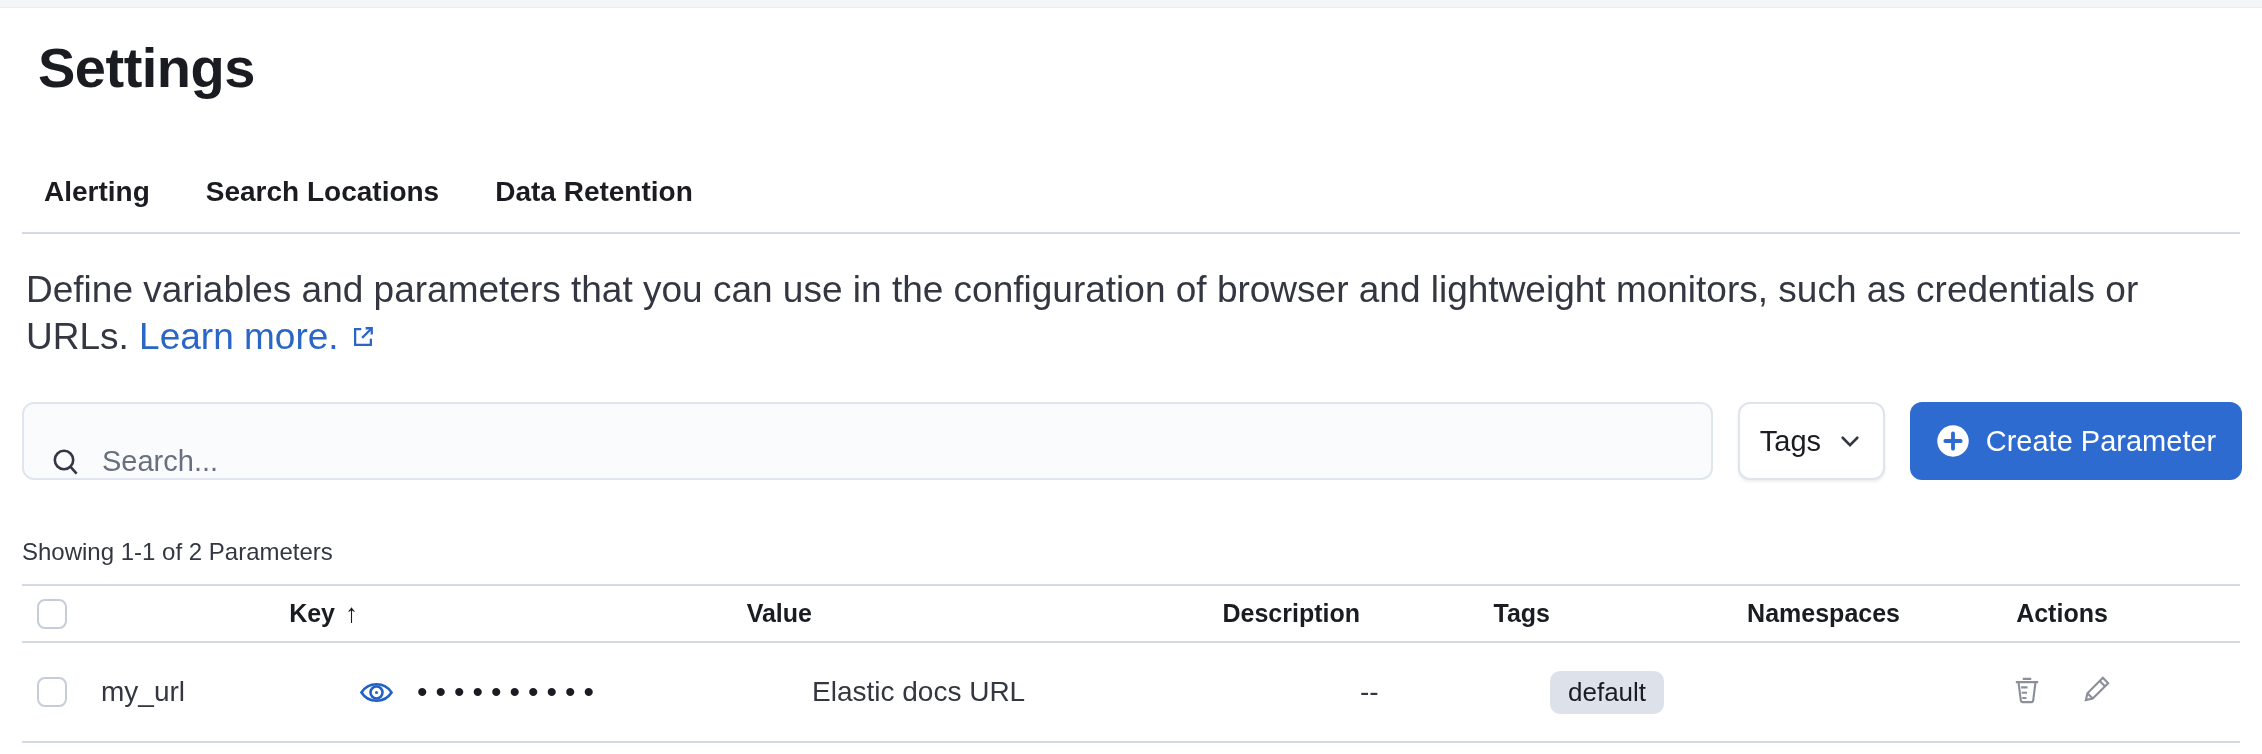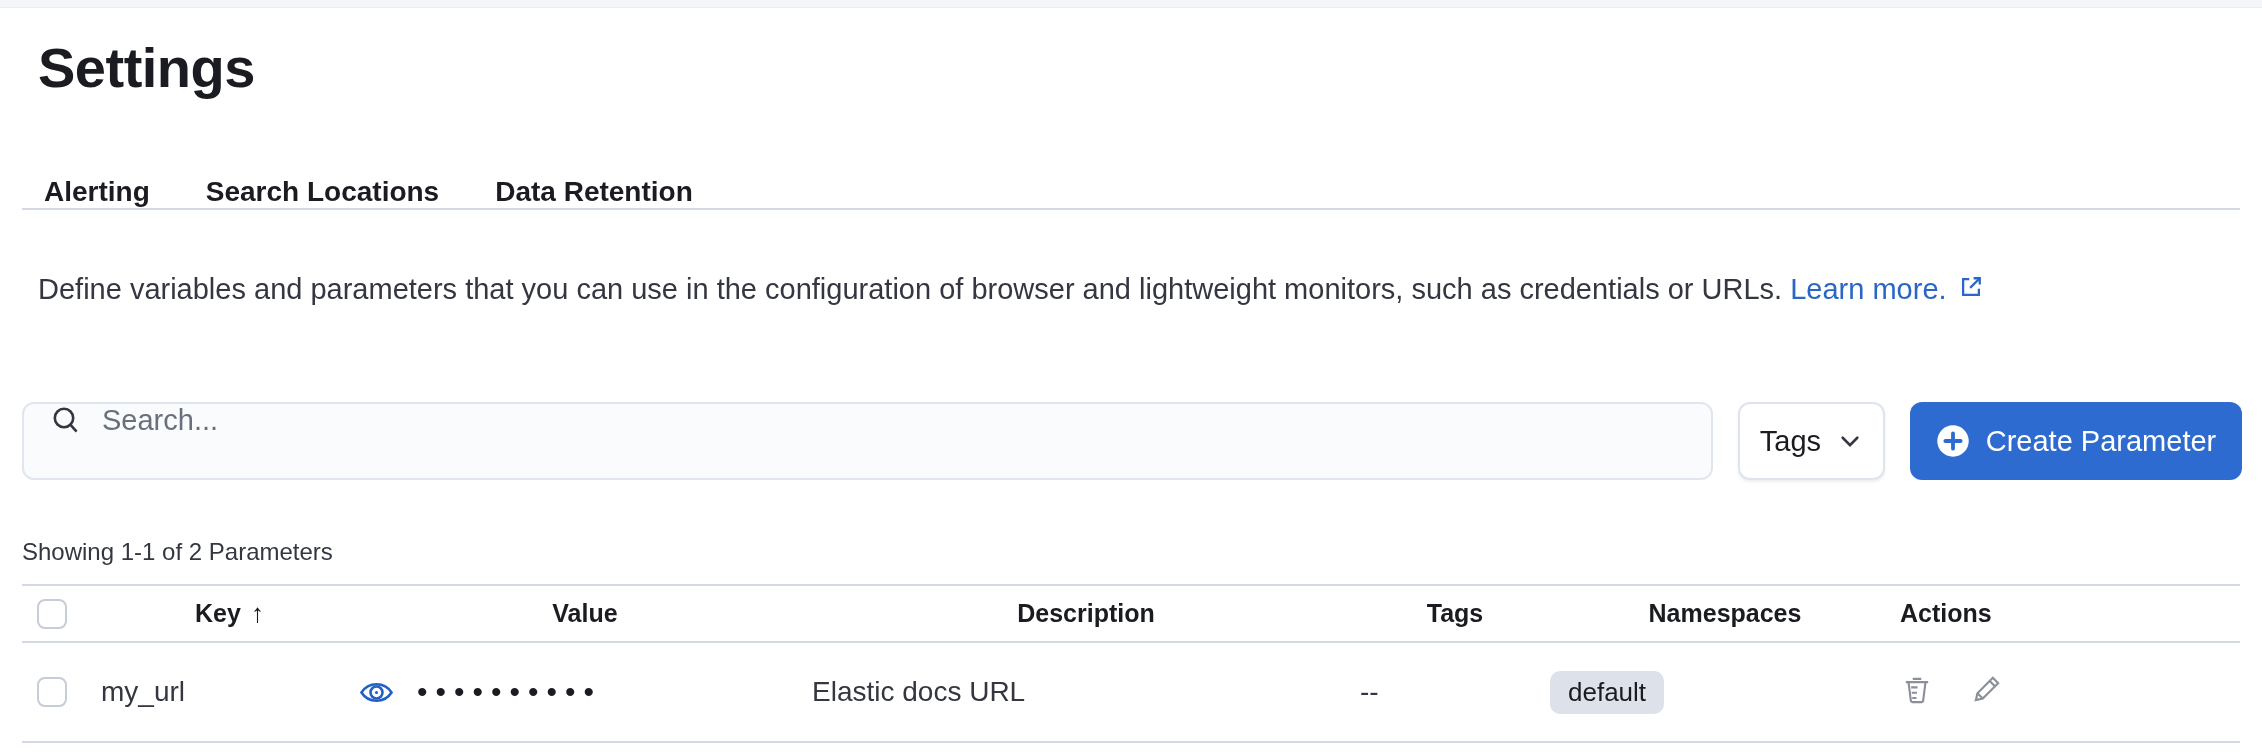--- a/index.html
+++ b/index.html
@@ -14,51 +14,51 @@
   .page{position:relative;width:2262px;height:584px;background:#fff}
 
   .top-strip{position:absolute;left:0;top:0;width:100%;height:8px;
     background:var(--topstrip);border-bottom:1px solid #ececf1}
 
   .page-title{position:absolute;left:38px;top:36px;font-size:56px;line-height:64px;
     font-weight:700;color:var(--heading);letter-spacing:-.5px}
 
   .tabs-row{position:absolute;left:22px;right:22px;top:176px;border-bottom:2px solid var(--border)}
   .tabs{display:flex;gap:56px;padding-left:22px}
-  .tab{font-size:28px;font-weight:700;color:var(--heading);cursor:pointer}
+  .tab{font-size:28px;font-weight:700;color:var(--heading);padding-bottom:24px;cursor:pointer}
   .tab.active{color:var(--tab-active);border-bottom:6px solid var(--tab-active);margin-bottom:-2px}
 
-  .description{position:absolute;left:38px;top:266px;width:2216px;
-    font-size:29px;line-height:47px;color:var(--text)}
+  .description{position:absolute;left:26px;top:266px;width:2216px;
+    font-size:37px;line-height:47px;color:var(--text)}
   .description a{color:var(--link);text-decoration:none}
   .ext-icon{display:inline-block;vertical-align:-2px;margin-left:10px}
 
   .controls{position:absolute;left:22px;right:20px;top:402px;height:78px;display:flex;gap:25px}
-  .search-box{flex:1;display:flex;align-items:flex-start;gap:20px;padding:0 26px;
+  .search-box{flex:1;display:flex;align-items:flex-end;gap:20px;padding:0 26px;
     background:var(--search-bg);border:2px solid #e0e6ef;border-radius:12px}
   .search-box input{flex:1;border:none;outline:none;background:transparent;
     font-size:29px;color:var(--text);font-family:"Liberation Sans",sans-serif}
   .search-box input::placeholder{color:var(--placeholder)}
   .btn{display:flex;align-items:center;justify-content:center;gap:16px;
     border-radius:12px;font-size:29px;cursor:pointer;font-family:"Liberation Sans",sans-serif}
   .tags-btn{width:147px;background:#fff;border:2px solid #dfe4ec;color:var(--heading);
     font-weight:500;box-shadow:0 2px 3px rgba(152,162,179,.18)}
   .create-btn{width:332px;background:var(--accent);border:none;color:#fff;font-weight:400}
 
   .summary{position:absolute;left:22px;top:538px;font-size:24px;color:var(--text)}
   .summary span{white-space:pre}
   .summary .b{font-weight:400}
 
   .table-wrap{position:absolute;left:22px;right:22px;top:584px}
   table{width:100%;border-collapse:collapse;table-layout:fixed}
   thead tr{border-top:2px solid var(--border);border-bottom:2px solid var(--border);height:57px}
   tbody tr{border-bottom:2px solid var(--border);height:100px}
-  th{text-align:center;font-size:25px;font-weight:700;color:var(--heading);vertical-align:middle}
+  th{text-align:right;font-size:25px;font-weight:700;color:var(--heading);vertical-align:middle}
   td{font-size:28px;color:var(--text);vertical-align:middle}
-  th.actions,td.actions{text-align:left;padding-right:16px}
+  th.actions,td.actions{text-align:center;padding-right:16px}
   .sort-arrow{font-weight:400;font-size:26px;margin-left:10px}
 
   .checkbox{width:30px;height:30px;margin-left:15px;border:2px solid #c6cdd9;
     border-radius:8px;background:#fff;cursor:pointer}
 
   .value-cell{display:flex;align-items:center;gap:22px}
   .masked{font-size:30px;letter-spacing:8px;color:var(--heading);white-space:nowrap}
 
   .badge{display:inline-block;background:var(--badge-bg);color:var(--heading);
     border-radius:10px;padding:6px 18px;font-size:26px}

